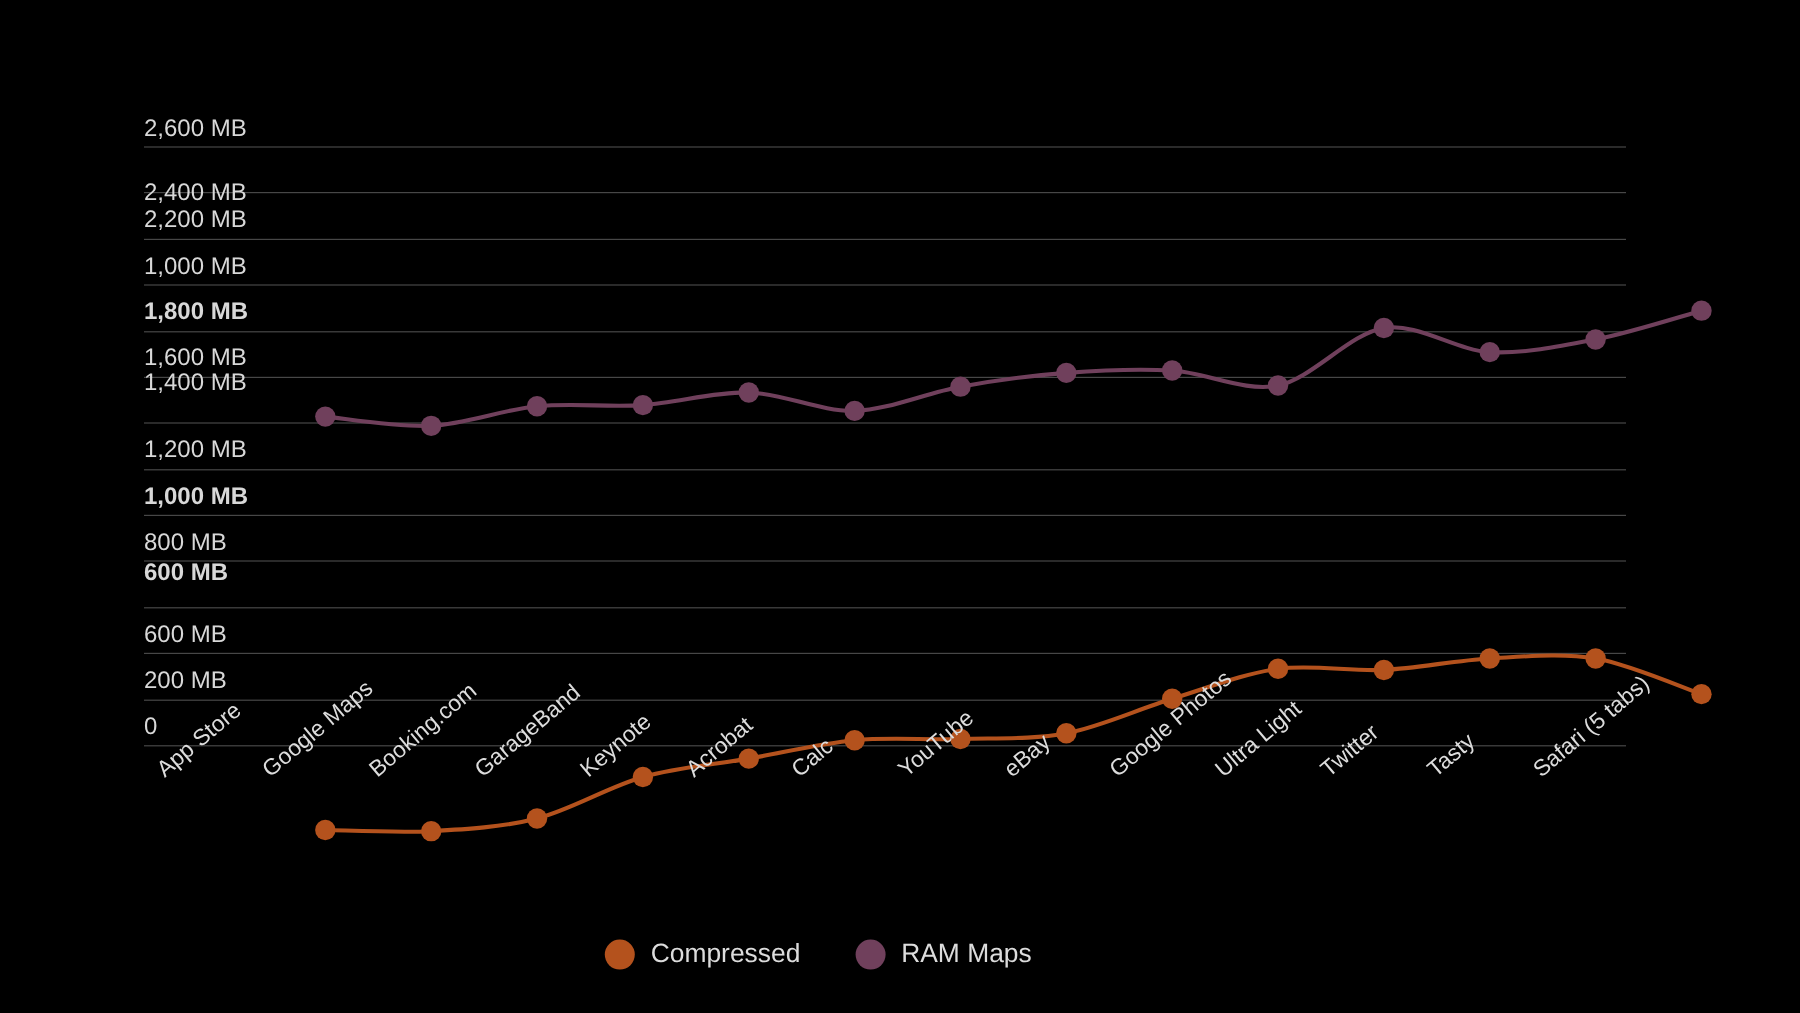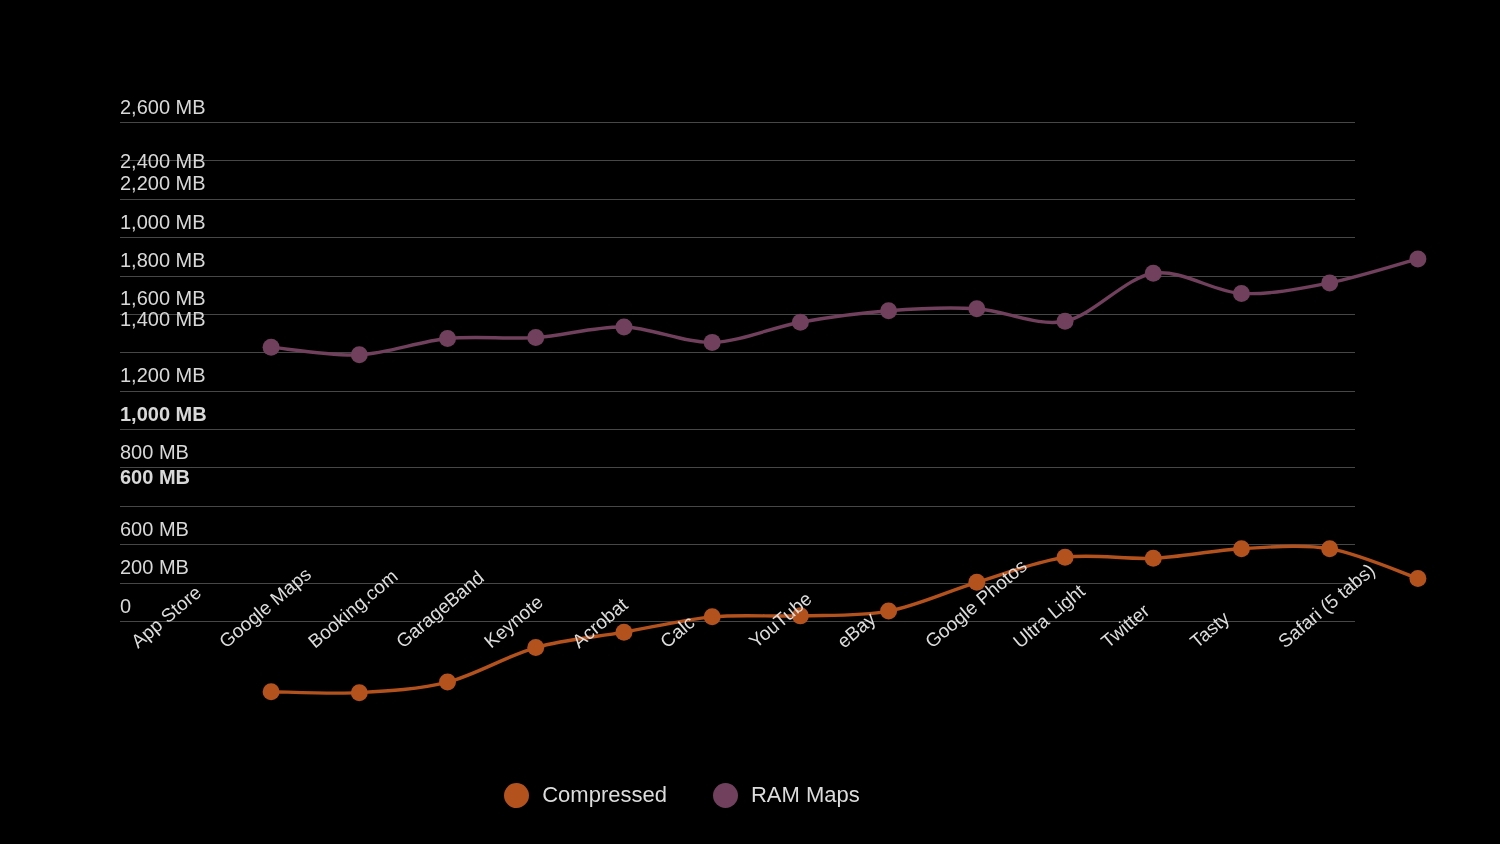--- a/index.html
+++ b/index.html
@@ -169,21 +169,21 @@
   <div id="y-axis-labels">
       <div class="ytl" style="top: 620.5px;">0</div>
       <div class="ytl" style="top: 582.115px;">200 MB</div>
       <div class="ytl" style="top: 543.731px;">600 MB</div>
       <div class="ytl" style="top: 492px; font-weight: bold;">600 MB</div>
       <div class="ytl" style="top: 466.962px;">800 MB</div>
       <div class="ytl" style="top: 428.577px; font-weight: bold;">1,000 MB</div>
       <div class="ytl" style="top: 390.192px;">1,200 MB</div>
       <div class="ytl" style="top: 334px;">1,400 MB</div>
       <div class="ytl" style="top: 313.423px;">1,600 MB</div>
-      <div class="ytl" style="top: 275.038px;">1,800 MB</div>
+      <div class="ytl" style="top: 275.038px; font-weight: bold;">1,800 MB</div>
       <div class="ytl" style="top: 236.654px;">1,000 MB</div>
       <div class="ytl" style="top: 198.269px;">2,200 MB</div>
       <div class="ytl" style="top: 176px; text-align: center;">2,400 MB</div>
       <div class="ytl" style="top: 121.5px;">2,600 MB</div>
     </div>
   <div id="x-labels-layer">
       <div class="x-tick-label" style="left: 127.107px; top: 636px;">App Store</div>
       <div class="x-tick-label" style="left: 215.321px; top: 636px;">Google Maps</div>
       <div class="x-tick-label" style="left: 303.536px; top: 636px;">Booking.com</div>
       <div class="x-tick-label" style="left: 391.75px; top: 636px;">GarageBand</div>

